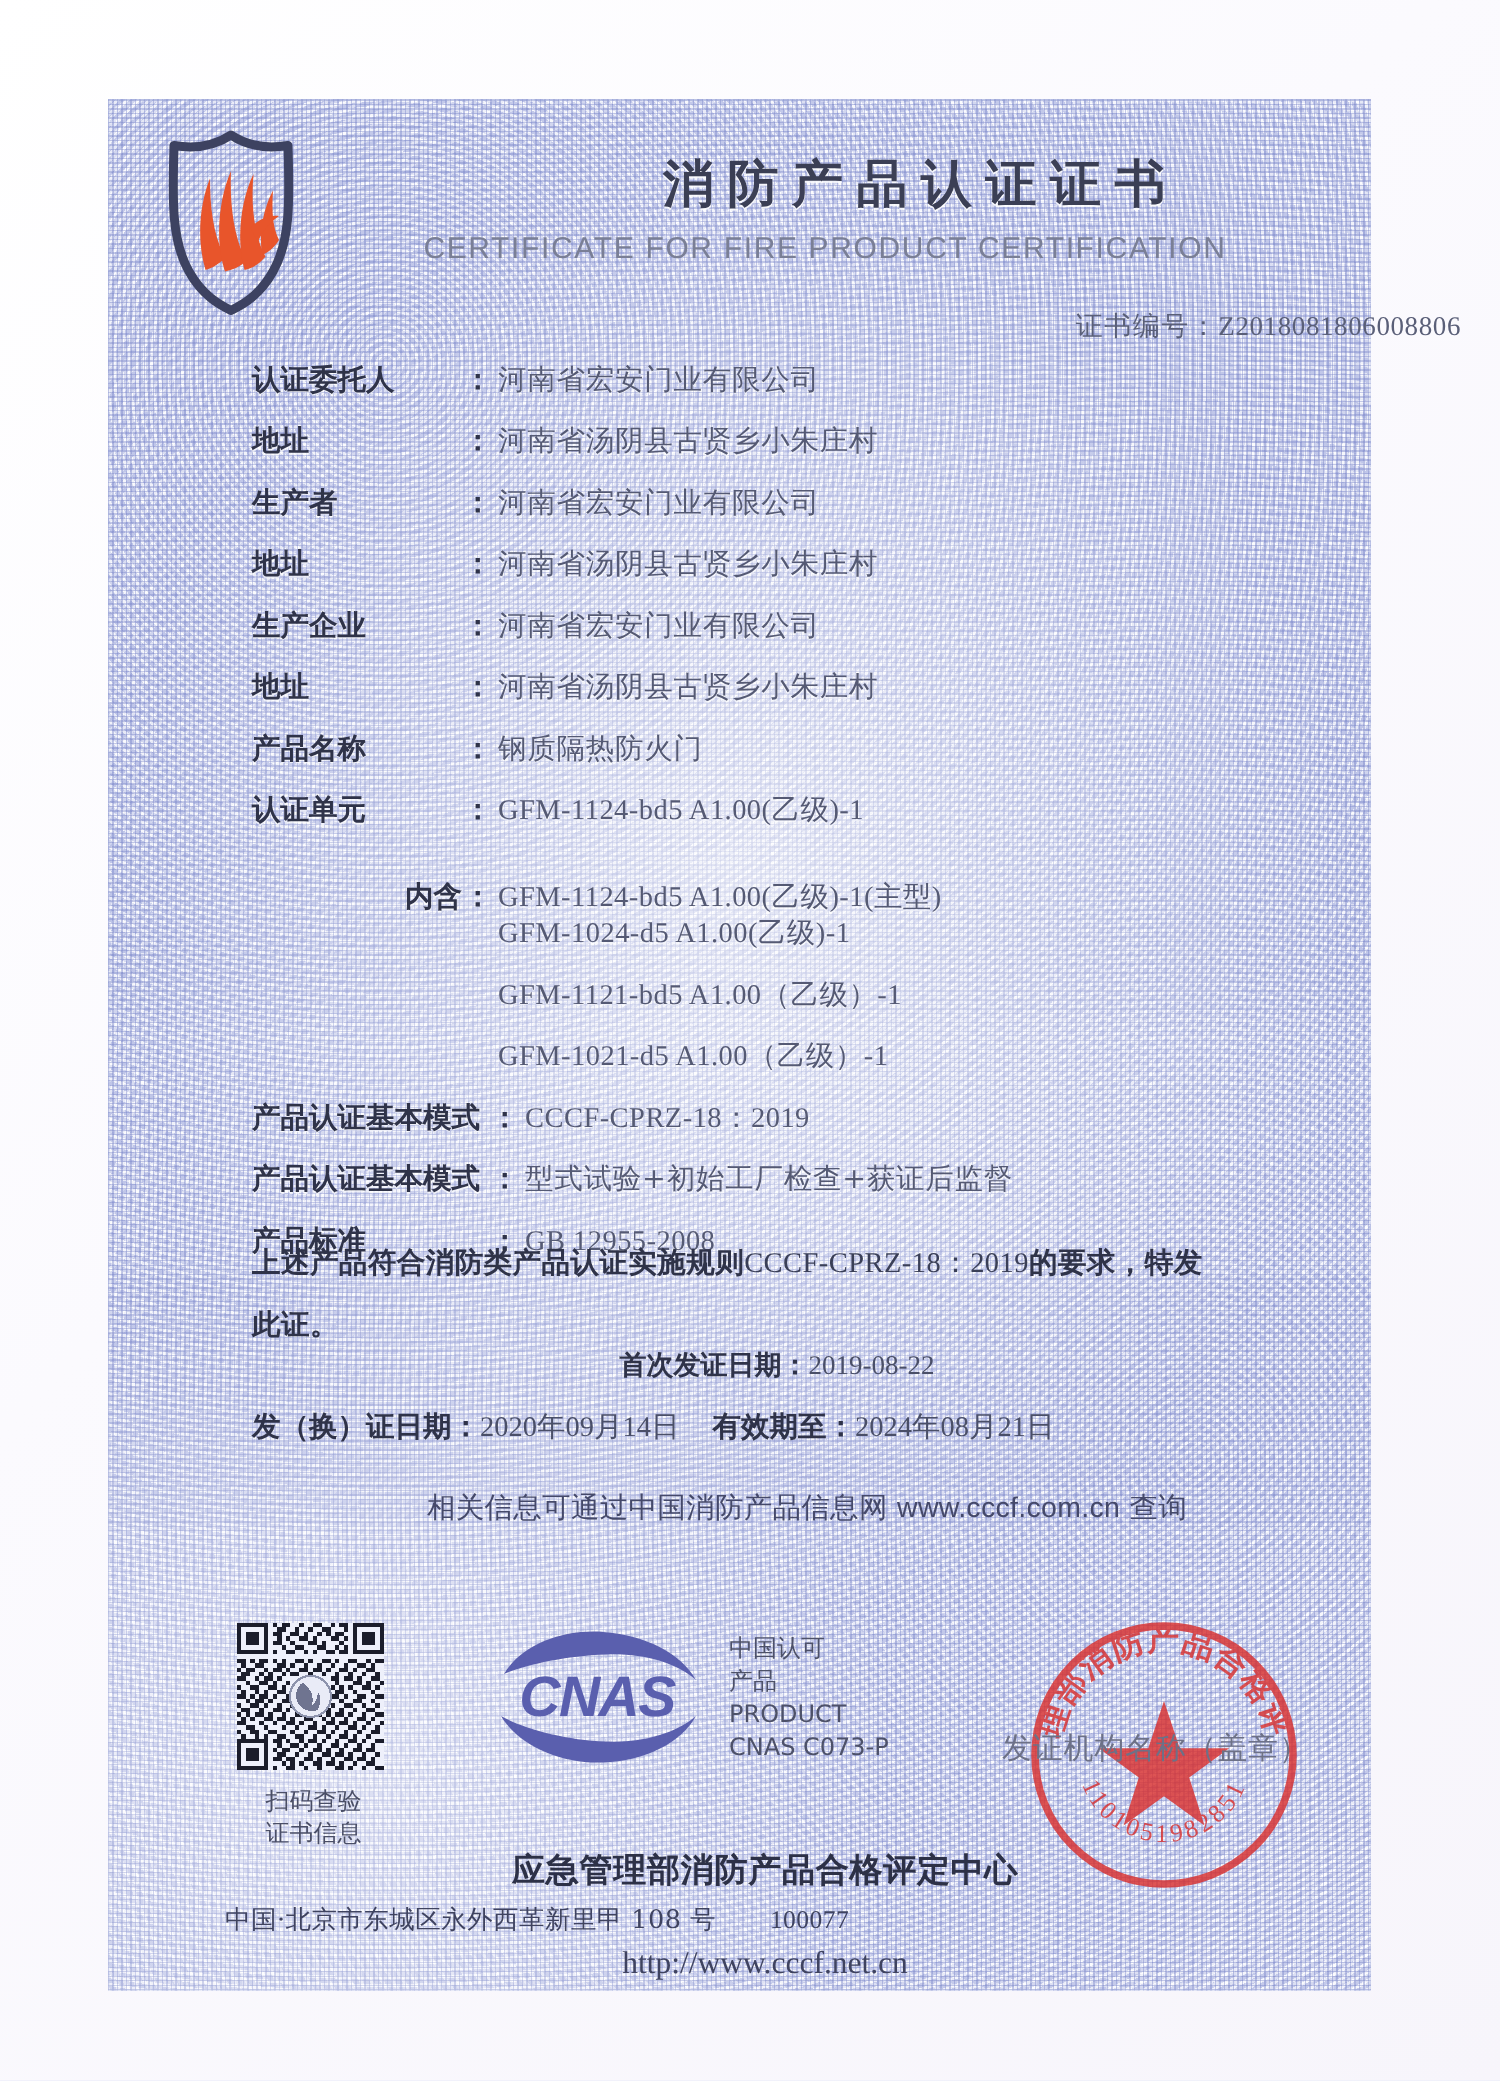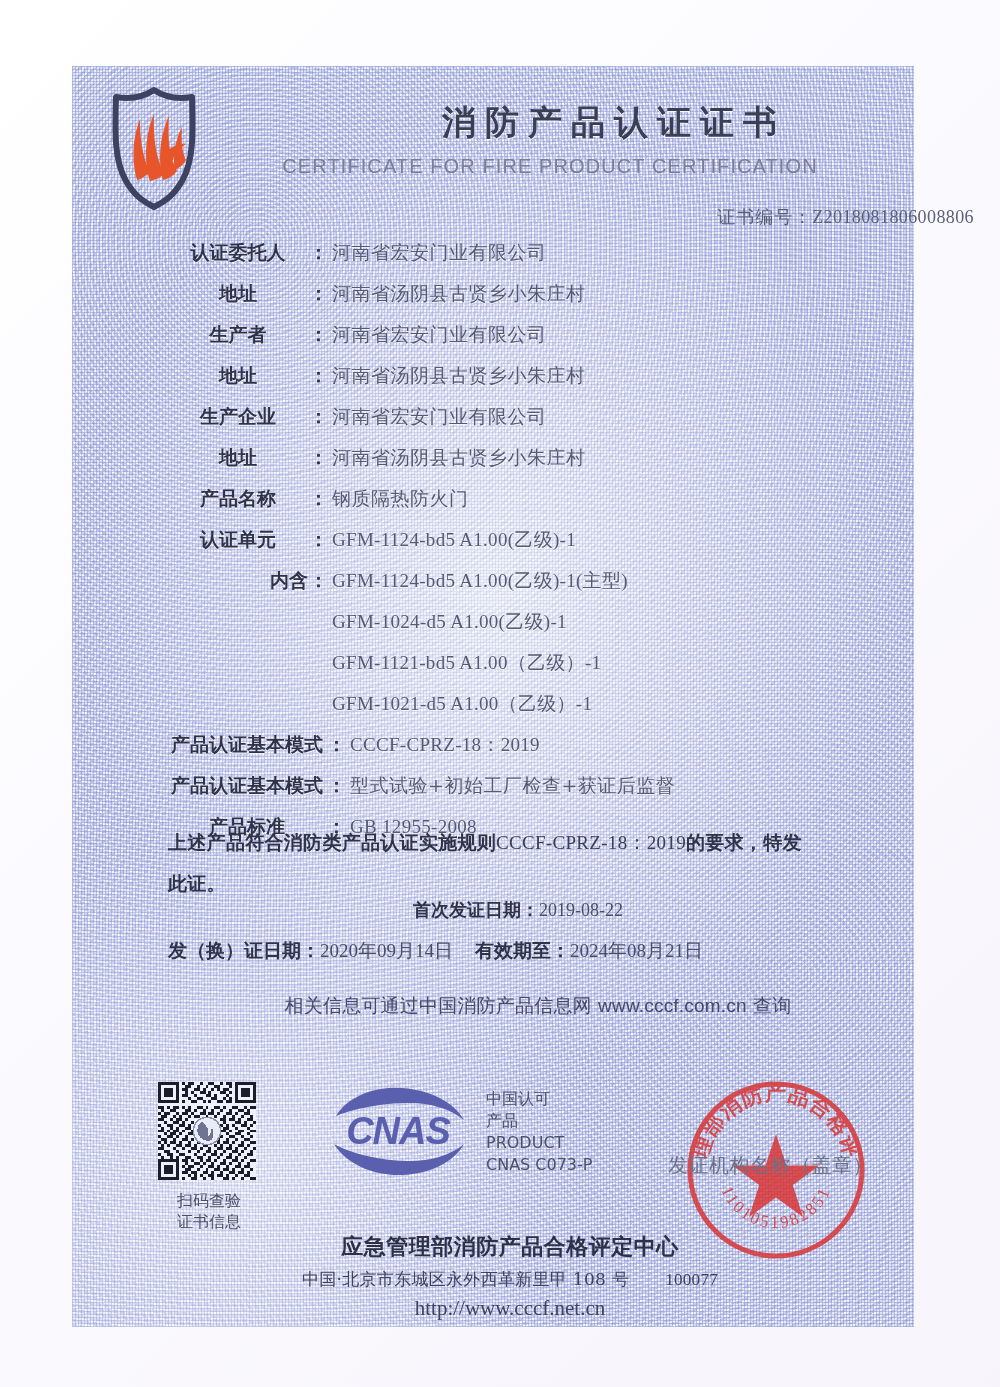--- a/index.html
+++ b/index.html
@@ -63,38 +63,38 @@
   }
   #cert-no .lbl{letter-spacing:1px;}
 
   
   #fields{left:168px;top:240px;width:730px;}
   .row{display:flex;align-items:baseline;height:41px;}
   .row .k{
     width:140px;flex:0 0 140px;
     font-family:"DejaVu Serif",serif;
     font-size:19px;font-weight:700;color:#2f3349;
-    display:flex;justify-content:center;
+    display:flex;justify-content:flex-start;
     text-shadow:0 1px 0 rgba(255,255,255,.7);
   }
   .row .k.plain{display:block;text-align:right;}
   .row .colon{
     flex:0 0 auto;font-family:"DejaVu Serif",serif;
     font-size:19px;font-weight:700;color:#2f3349;padding:0 4px 0 1px;
   }
   .row .v{
     font-family:"DejaVu Serif",serif;
     font-size:19px;color:#555a74;letter-spacing:.5px;
     text-shadow:0 1px 0 rgba(255,255,255,.6);
   }
   .row .v.mono{
     font-family:"Liberation Serif",serif;
     font-size:19px;letter-spacing:.3px;
   }
-  .row.indent .k{justify-content:flex-end;}
+  .row.indent .k{justify-content:flex-end;margin-top:17px;}
   .row.sub{height:41px;}
   .row.sub .k{visibility:hidden;}
 
   
   .row .k.wide{width:158px;flex:0 0 158px;}
 
   
   #statement{
     left:168px;top:822px;width:740px;
     font-family:"DejaVu Serif",serif;
@@ -145,21 +145,21 @@
     letter-spacing:.5px;z-index:7;
   }
 
   
   #org{
     left:150px;top:1232px;width:720px;text-align:center;
     font-family:"DejaVu Serif",serif;font-size:22px;font-weight:700;color:#2d3147;
     letter-spacing:.5px;
   }
   #addr{
-    left:150px;top:1268px;width:720px;text-align:center;
+    left:150px;top:1268px;width:720px;text-align:left;
     font-family:"DejaVu Serif",serif;font-size:17px;color:#3f4360;letter-spacing:.3px;
   }
   #addr .zip{display:inline-block;margin-left:36px;font-family:"Liberation Serif",serif;}
   #site{
     left:150px;top:1296px;width:720px;text-align:center;
     font-family:"Liberation Serif",serif;font-size:21px;color:#3f4360;
   }
 </style>
 </head>
 <body>

